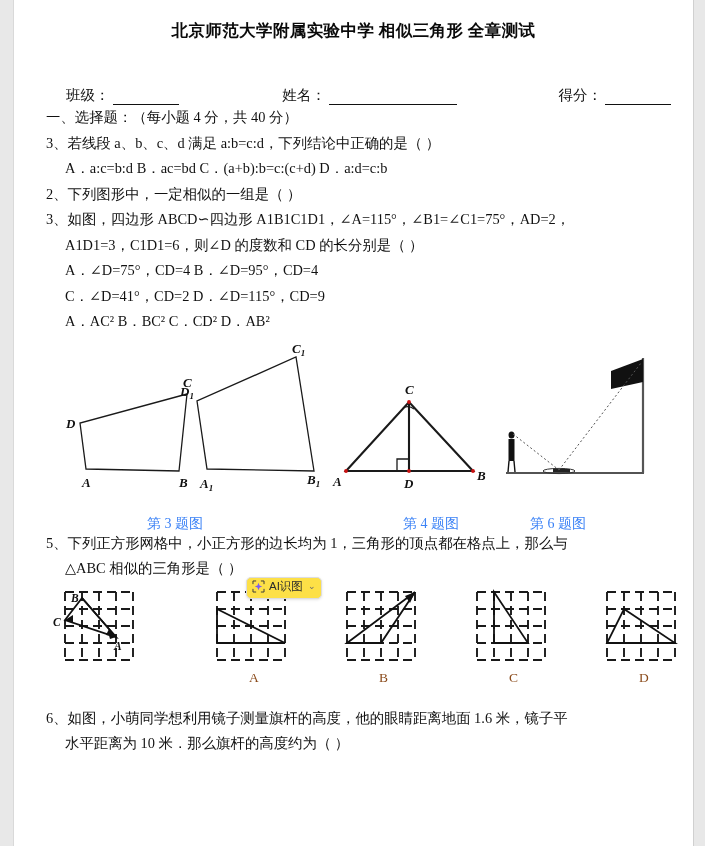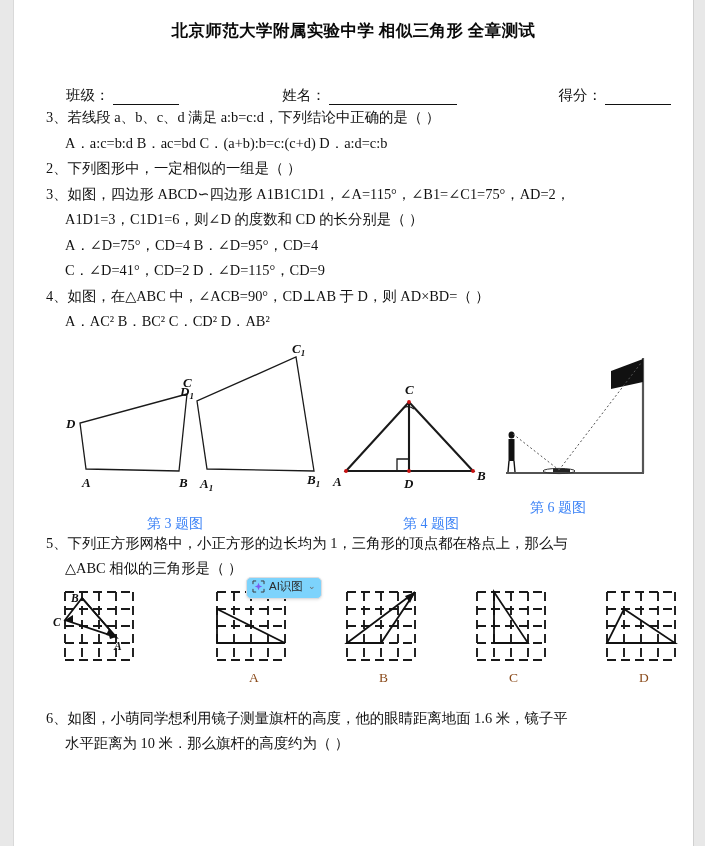--- a/index.html
+++ b/index.html
@@ -69,21 +69,21 @@
     white-space: nowrap;
   }
 
   
   .ai-btn {
     position: absolute;
     left: 232px; top: 577px;
     display: flex; align-items: center; gap: 4px;
     height: 22px;
     padding: 0 6px 4px 5px;
-    background: #7dd3fc;
+    background: #fde047;
     border: 1px solid #dcdde0;
     border-radius: 5px;
     box-shadow: 0 1px 3px rgba(0,0,0,0.11);
     font-family: "Liberation Sans", sans-serif;
     font-size: 11.5px;
     color: #2b2b2b;
     cursor: pointer;
     z-index: 40;
     user-select: none;
   }
@@ -117,32 +117,32 @@
     </div>
     <span class="sp2"></span>
     <div class="fill-item">
       <span class="fill-label">得分：</span>
       <span class="blank b-score"></span>
     </div>
   </div>
 
   <div class="qblock">
 
+    <div class="line ind0">一、选择题：（每小题 4 分，共 40 分）</div>
 
     <div class="line ind0">3、若线段 a、b、c、d 满足 a:b=c:d，下列结论中正确的是（      ）</div>
     <div class="line ind1">A．a:c=b:d        B．ac=bd        C．(a+b):b=c:(c+d)        D．a:d=c:b</div>
 
     <div class="line ind0">2、下列图形中，一定相似的一组是（      ）</div>
 
     <div class="line ind0">3、如图，四边形 ABCD∽四边形 A1B1C1D1，∠A=115°，∠B1=∠C1=75°，AD=2，</div>
     <div class="line ind1">A1D1=3，C1D1=6，则∠D 的度数和 CD 的长分别是（      ）</div>
     <div class="line ind1">A．∠D=75°，CD=4              B．∠D=95°，CD=4</div>
     <div class="line ind1">C．∠D=41°，CD=2              D．∠D=115°，CD=9</div>
 
-    <div class="line ind0">4、如图，在△ABC 中，∠ACB=90°，CD⊥AB 于 D，则 AD×BD=（      ）</div>
     <div class="line ind1">A．AC²                B．BC²                C．CD²                D．AB²</div>
   </div>
 
   <div class="figstrip">
     <svg class="figsvg" width="681" height="160" viewBox="0 0 681 160">
 
       <g stroke="#1a1a1a" stroke-width="1.3" fill="none">
         <polygon points="72,128 165,130 173,53 66,82"></polygon>
       </g>
       <g font-family="Liberation Serif, serif" font-style="italic" font-weight="bold" font-size="13" fill="#111">
@@ -201,21 +201,21 @@
         <ellipse cx="545" cy="130" rx="16" ry="2.6" fill="none" stroke="#333" stroke-width="1"></ellipse>
         <rect x="539" y="128" width="17" height="3.2" fill="#222"></rect>
 
         <line x1="499" y1="93" x2="545" y2="129" stroke="#555" stroke-width="1" stroke-dasharray="2,2.4"></line>
         <line x1="545" y1="129" x2="627" y2="22" stroke="#555" stroke-width="1" stroke-dasharray="2,2.4"></line>
       </g>
     </svg>
 
     <div class="caption" style="left:133px; top:174px;">第 3 题图</div>
     <div class="caption" style="left:389px; top:174px;">第 4 题图</div>
-    <div class="caption" style="left:516px; top:158px;">第 6 题图</div>
+    <div class="caption" style="left:516px; top:174px;">第 6 题图</div>
   </div>
 
   <div class="qblock">
     <div class="line ind0">5、下列正方形网格中，小正方形的边长均为 1，三角形的顶点都在格点上，那么与</div>
     <div class="line ind1">△ABC 相似的三角形是（      ）</div>
   </div>
 
   <div class="gridrow">
     <svg class="figsvg" width="681" height="86" viewBox="0 0 681 86">
       <defs>

